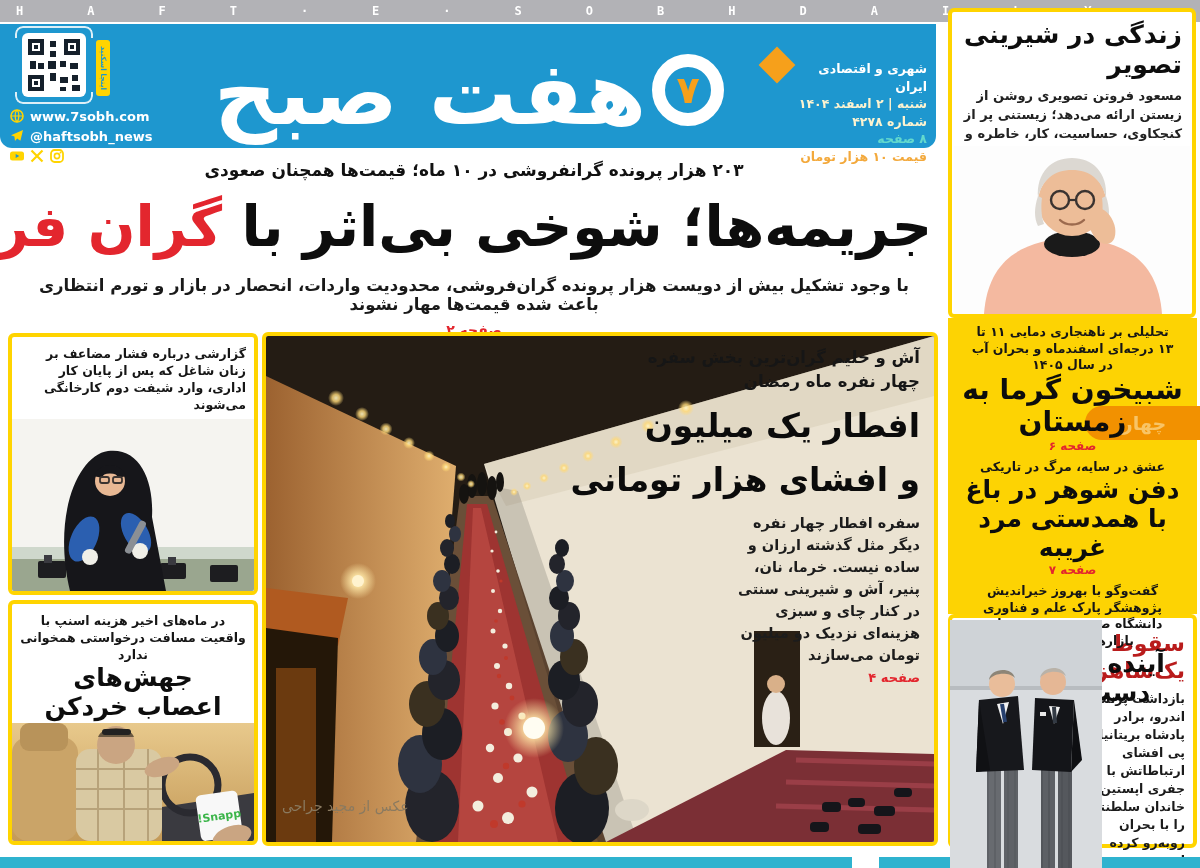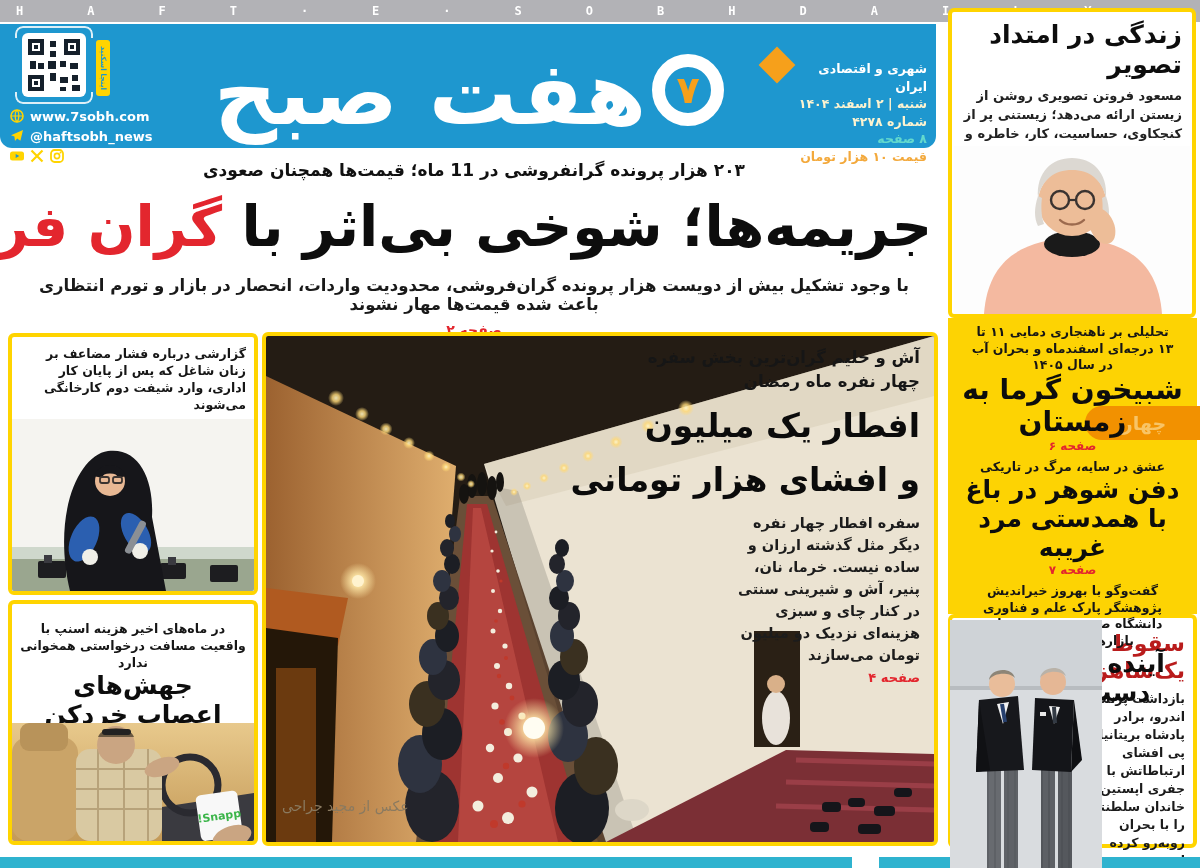--- a/index.html
+++ b/index.html
@@ -64,21 +64,21 @@
   .prince .txt{position:absolute;right:8px;top:12px;width:108px;text-align:right}
   .prince .hl{font-size:22px;font-weight:bold;color:#b91c1c;line-height:27px}
   .prince .body{font-size:12.5px;font-weight:bold;color:#1b1b1b;line-height:18px;margin-top:6px}
   
   .women{left:8px;top:333px;width:250px;height:262px;padding:8px 8px 0 8px;text-align:right;overflow:hidden}
   .women .kick{font-size:12.5px;font-weight:bold;color:#161616;line-height:17px}
   .women .hl{font-size:27px;font-weight:bold;color:#0d0d0d;text-align:center;margin-top:3px}
   .women .txt{position:absolute;right:10px;top:105px;width:122px;text-align:right;font-size:13px;font-weight:bold;line-height:19px;color:#1a1a1a}
   .women svg{position:absolute;left:0;bottom:0;width:100%;height:172px}
   
-  .snapp{left:8px;top:600px;width:250px;height:245px;padding:16px 8px 0 8px;text-align:center;overflow:hidden}
+  .snapp{left:8px;top:600px;width:250px;height:245px;padding:8px 8px 0 8px;text-align:center;overflow:hidden}
   .snapp .kick{font-size:12.5px;font-weight:bold;color:#161616;line-height:17px}
   .snapp .hl{font-size:25px;font-weight:bold;color:#0d0d0d;line-height:29px}
   .snapp .green{color:#3cb54a}
   .snapp .pg{margin-top:1px}
   .snapp svg{position:absolute;left:0;bottom:0;width:100%;height:118px}
   
   .iftar{left:262px;top:332px;width:676px;height:514px;overflow:hidden}
   .iftar .scene{position:absolute;left:0;top:0;width:100%;height:100%}
   .iftar .ov{position:absolute;right:14px;top:10px;width:420px;text-align:right;z-index:4}
   .iftar .kick{font-size:16.5px;font-weight:bold;color:#161616;line-height:24px}
@@ -185,28 +185,28 @@
     <div class="abs pubinfo rtl">
       <div class="l1">شهری و اقتصادی ایران</div>
       <div class="l2">شنبه | ۲ اسفند ۱۴۰۴</div>
       <div class="l3">شماره ۴۲۷۸</div>
       <div class="l4">۸ صفحه</div>
       <div class="l5">قیمت ۱۰ هزار تومان</div>
     </div>
   </div>
 
   <div class="abs lead rtl">
-    <div class="kick">۲۰۳ هزار پرونده گرانفروشی در 11 ماه؛ قیمت‌ها همچنان صعودی</div>
+    <div class="kick">۲۰۳ هزار پرونده گرانفروشی در ۱۰ ماه؛ قیمت‌ها همچنان صعودی</div>
     <div class="hl"><span>جریمه‌ها؛ شوخی بی‌اثر با </span><span class="red">گران فروشی</span></div>
     <div class="sub">با وجود تشکیل بیش از دویست هزار پرونده گران‌فروشی، محدودیت واردات، انحصار در بازار و تورم انتظاری باعث شده قیمت‌ها مهار نشوند</div>
     <div class="pg">صفحه ۲</div>
   </div>
 
   <div class="abs ybox portrait">
-    <div class="t">زندگی در امتداد تصویر</div>
+    <div class="t">زندگی در شیرینی تصویر</div>
     <div class="b">مسعود فروتن تصویری روشن از زیستن ارائه می‌دهد؛ زیستنی پر از کنجکاوی، حساسیت، کار، خاطره و لذت‌های ساده‌ای که هنوز او را هیجان‌زده می‌کند</div>
     <div class="pg">صفحه ۵</div>
     <svg viewBox="0 0 236 168">
       <rect width="236" height="168" fill="#fdfdfd"></rect>
       <path d="M30 168 C34 112 70 94 118 92 C170 94 204 114 208 168 Z" fill="#f4b9a0"></path>
       <ellipse cx="118" cy="98" rx="28" ry="13" fill="#1a1a1a"></ellipse>
       <circle cx="118" cy="56" r="34" fill="#edbd98"></circle>
       <path d="M84 52 C82 26 98 12 118 12 C138 12 154 26 152 52 C148 34 136 24 118 24 C100 24 88 34 84 52 Z" fill="#dcd8d2"></path>
       <path d="M84 50 C80 62 80 72 84 80 L90 78 C87 70 87 58 88 52 Z" fill="#dcd8d2"></path>
       <path d="M152 50 C156 62 156 72 152 80 L146 78 C149 70 149 58 148 52 Z" fill="#dcd8d2"></path>

